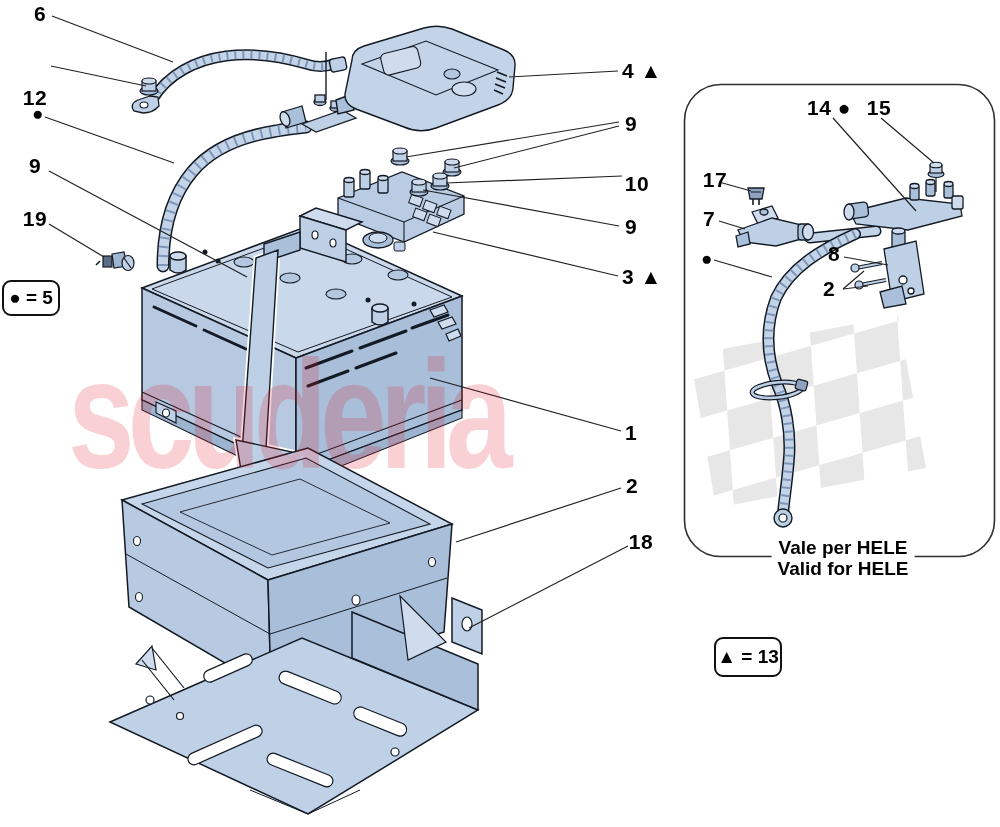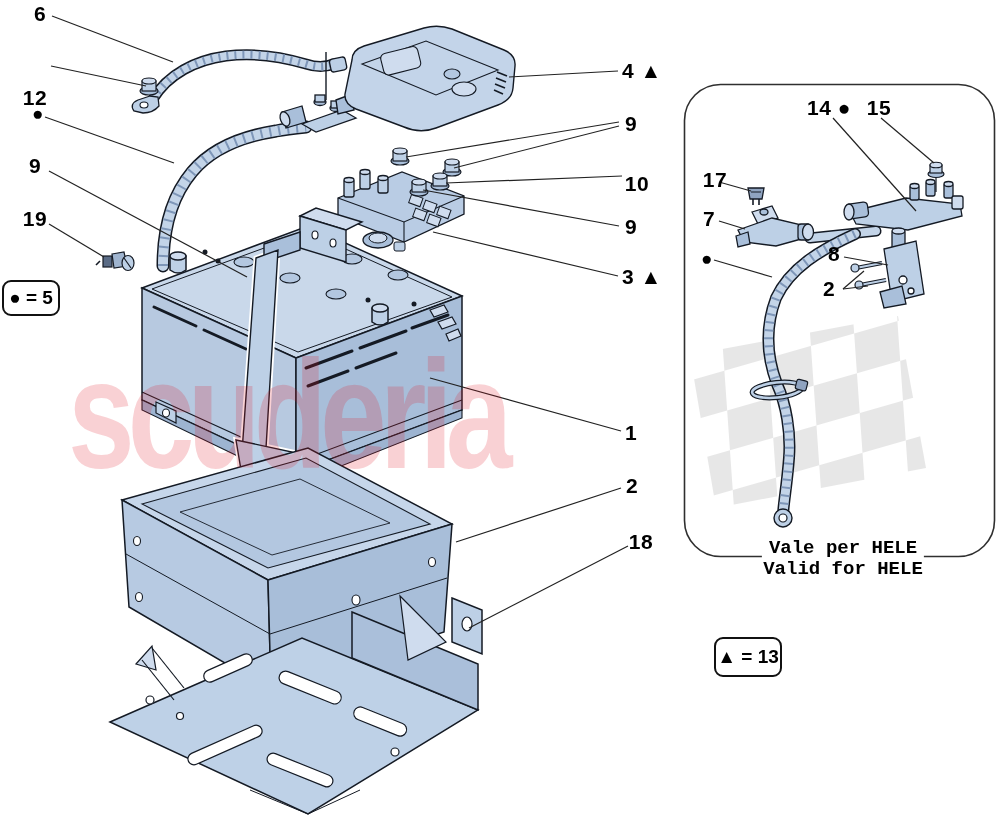--- a/index.html
+++ b/index.html
@@ -6,21 +6,21 @@
   .stage{position:relative;width:1000px;height:827px;background:#ffffff;overflow:hidden;
          font-family:"Liberation Sans", sans-serif;}
   .stage svg{position:absolute;left:0;top:0;}
   .callout{position:absolute;transform:translate(-50%,-50%);font-weight:bold;font-size:21px;
            color:#000;white-space:nowrap;letter-spacing:0.5px;}
   .callout.dot-only{font-size:19px;}
   .legend-box{position:absolute;border:2px solid #111;border-radius:9px;background:#fff;
               font-weight:bold;font-size:19px;display:flex;align-items:center;justify-content:center;
               white-space:nowrap;}
   .panel-caption{position:absolute;transform:translate(-50%,-50%);font-weight:bold;font-size:19px;
-                 background:#fff;padding:0 7px;white-space:nowrap;font-family:Liberation Mono, monospace;}
+                 background:#fff;padding:0 7px;white-space:nowrap;}
   .wm-title{position:absolute;left:68px;top:326px;font-weight:bold;font-size:120px;
             letter-spacing:-7px;color:rgba(224,26,38,0.20);transform:scaleY(1.28);
             transform-origin:left top;pointer-events:none;}
   .wm-sub{position:absolute;left:76px;top:444px;font-weight:bold;font-size:74px;
           color:rgba(130,130,130,0.30);white-space:pre;pointer-events:none;}
 </style>
 </head>
 <body>
 
 <div class="stage">

